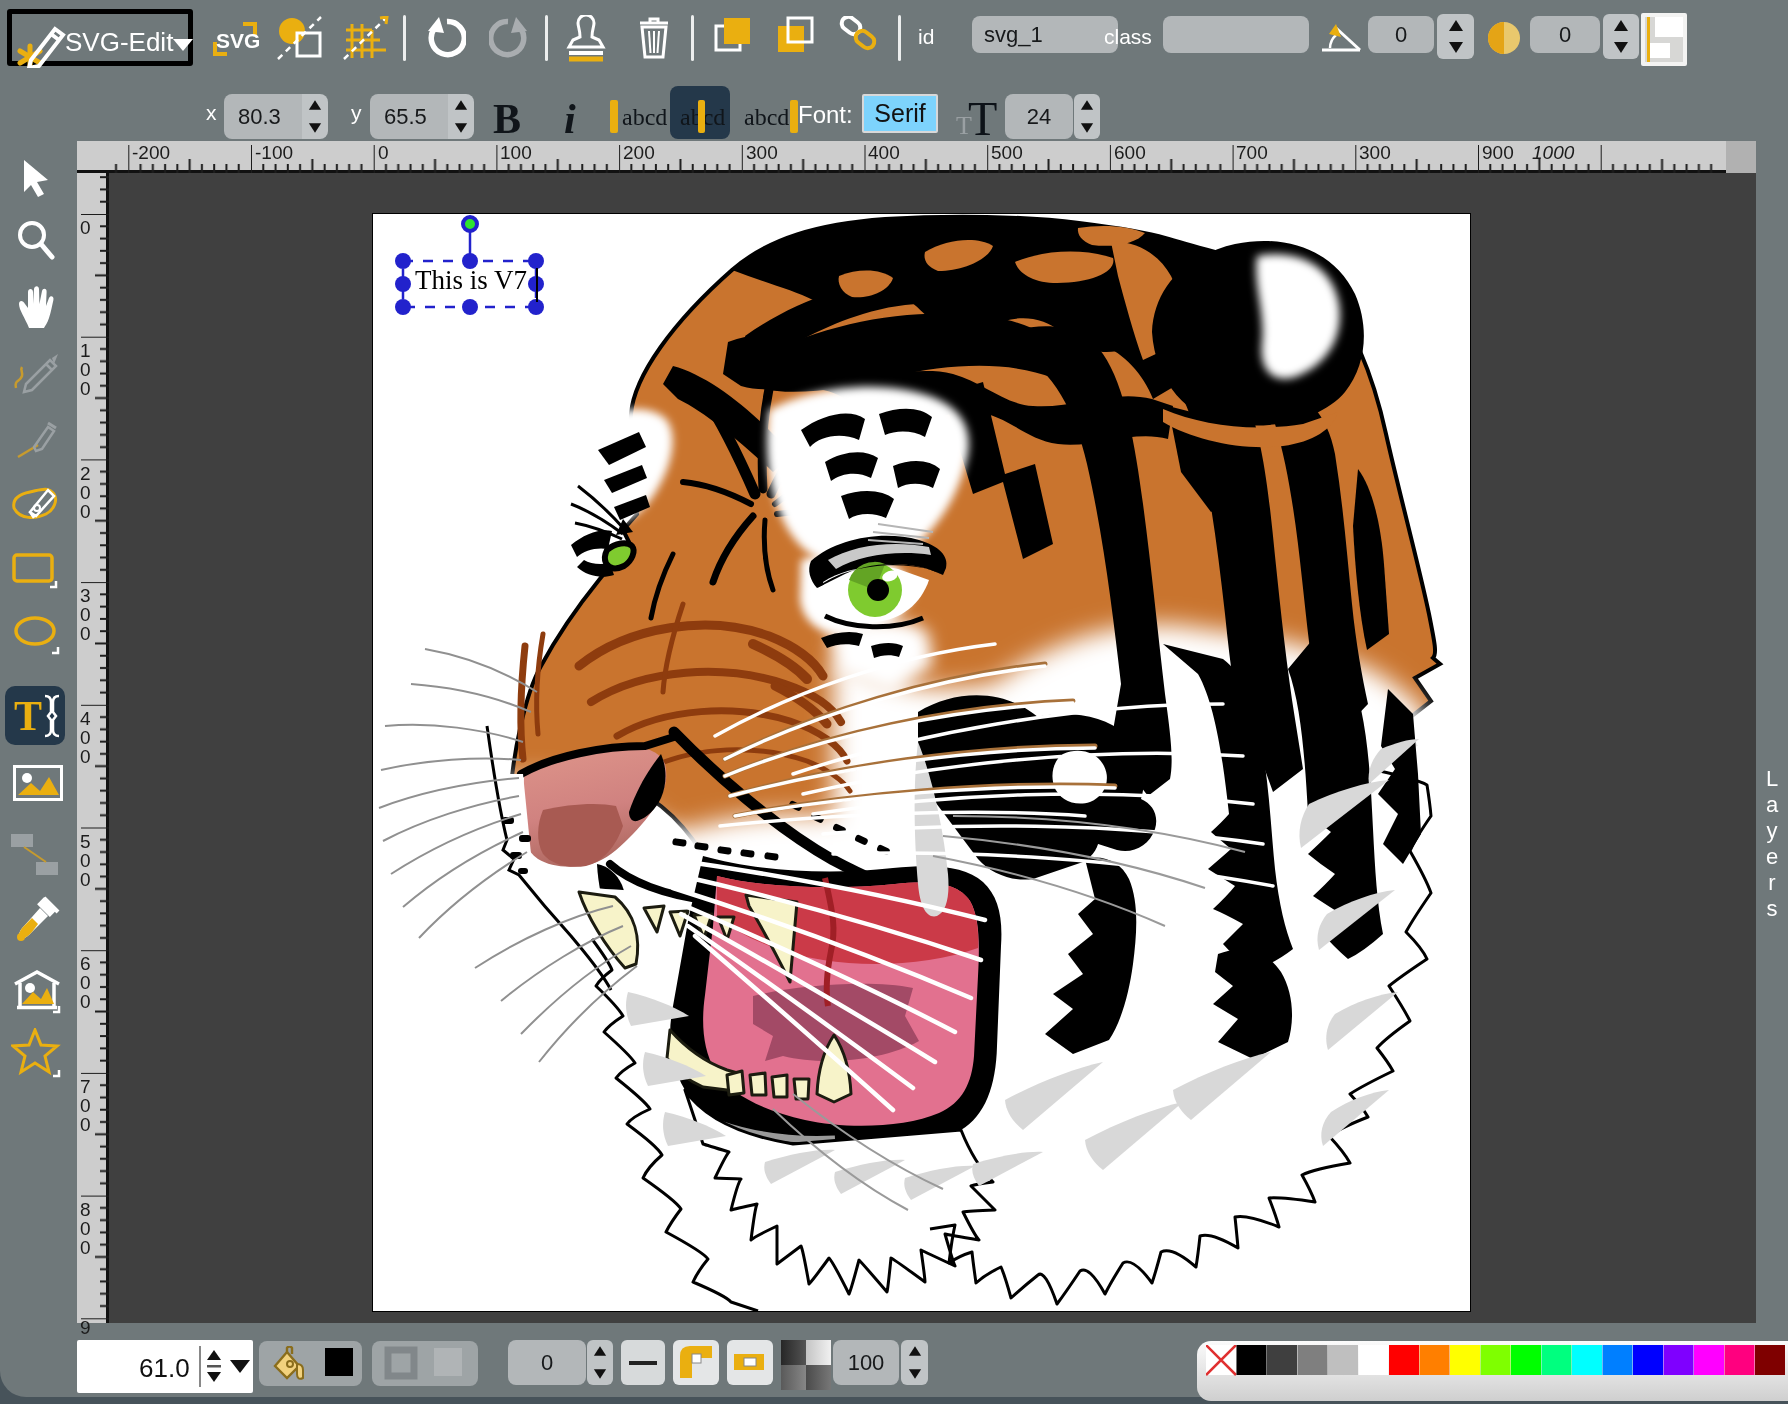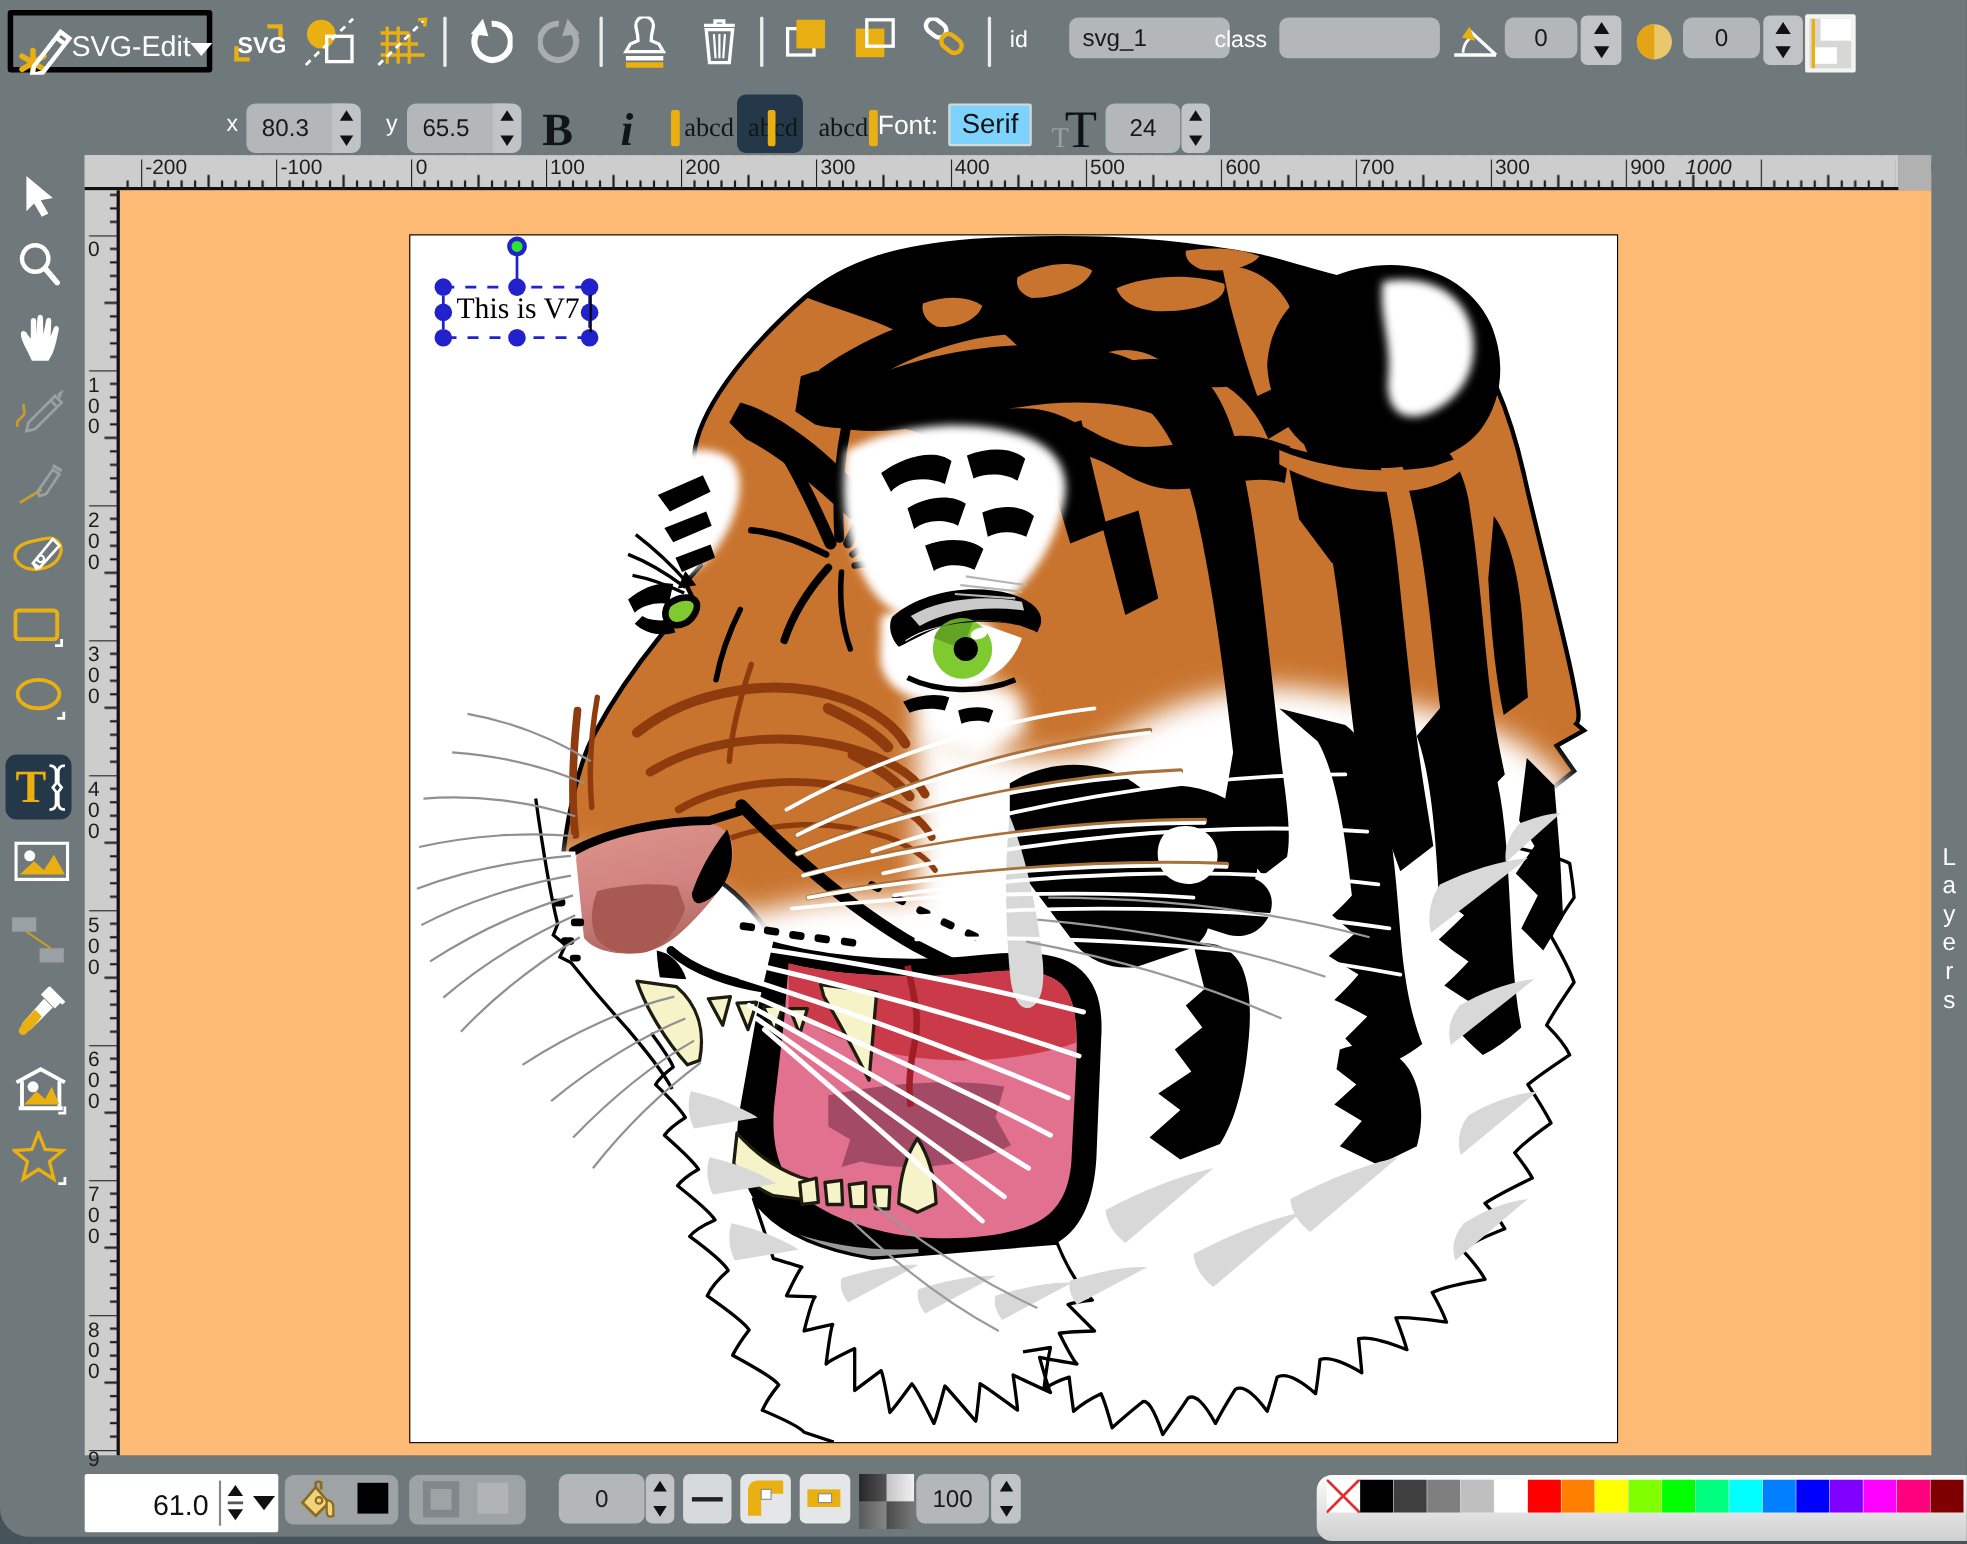--- a/index.html
+++ b/index.html
@@ -12,21 +12,21 @@
 .inp{position:absolute;background:#b3b7b9;border-radius:8px;color:#17191b;
  font-size:22px;display:flex;align-items:center;}
 .spin{position:absolute;background:#c0c4c6;border-radius:6px;display:flex;flex-direction:column;}
 .spin svg{display:block;margin:auto;}
 .lbl{position:absolute;color:#fff;font-size:21px;}
 
 #rulerx{position:absolute;left:77px;top:141px;width:1649px;height:32px;background:#cdcdcd;border-bottom:3px solid #111;box-sizing:border-box;}
 #rulery{position:absolute;left:77px;top:173px;width:32px;height:1150px;background:#cdcdcd;border-right:3px solid #111;box-sizing:border-box;}
 .rlbl{position:absolute;color:#1c1c1c;font-size:19px;line-height:19px;}
 
-#workarea{position:absolute;left:109px;top:173px;width:1647px;height:1150px;background:#fdba74;}
+#workarea{position:absolute;left:109px;top:173px;width:1647px;height:1150px;background:#404040;}
 #canvas{position:absolute;left:373px;top:214px;width:1097px;height:1097px;background:#fff;
  outline:1.5px solid #000;}
 #layersbar{position:absolute;right:0;top:141px;width:32px;height:1182px;background:#6f787a;}
 #layersbar div{position:absolute;left:0;width:32px;text-align:center;color:#fff;font-size:22px;line-height:26px;top:625px;}
 
 #bottombar{position:absolute;left:0;top:1323px;width:1788px;height:74px;}
 .bbtn{position:absolute;top:18px;height:45px;background:#9ea4a6;border-radius:8px;}
 </style>
 </head>
 <body>

